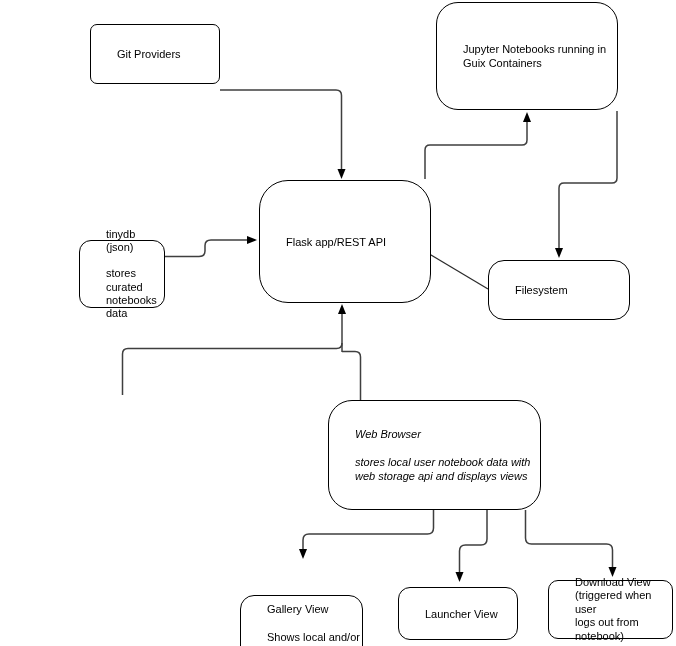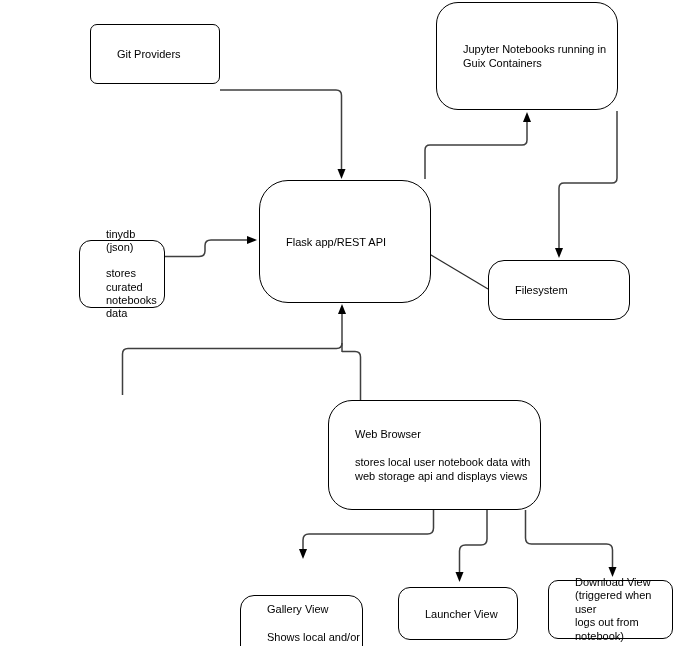--- a/index.html
+++ b/index.html
@@ -33,21 +33,21 @@
     line-height: 14px;
     padding-left: 26px;
   }
   .box .txt { white-space: pre-line; width: 100%; }
   .b-git        { left: 90px;  top: 24px;  width: 130px; height: 60px;  border-radius: 7px; }
   .b-jupyter    { left: 436px; top: 2px;   width: 182px; height: 108px; border-radius: 22px; }
   .b-tinydb     { left: 79px;  top: 220px; width: 86px;  height: 68px;  border-radius: 12px; line-height: 13.2px; margin-top: 20px; }
   .b-flask      { left: 259px; top: 180px; width: 172px; height: 123px; border-radius: 29px; }
   .b-filesystem { left: 488px; top: 260px; width: 142px; height: 60px;  border-radius: 16px; }
   .b-cli        { left: 2px;   top: 395px; width: 239px; height: 118px; border-radius: 26px; line-height: 14.4px; }
-  .b-webbrowser { left: 328px; top: 400px; width: 213px; height: 110px; border-radius: 24px; }
+  .b-webbrowser { left: 328px; top: 400px; width: 213px; height: 110px; border-radius: 24px; font-style: italic; }
   .b-gallery    { left: 240px; top: 595px; width: 123px; height: 83px;  border-radius: 14px; }
   .b-launcher   { left: 398px; top: 587px; width: 120px; height: 53px;  border-radius: 12px; }
   .b-download   { left: 548px; top: 580px; width: 125px; height: 59px;  border-radius: 10px; line-height: 13.4px; }
 </style>
 </head>
 <body>
 
 <div class="canvas">
 
   <svg class="wires">

